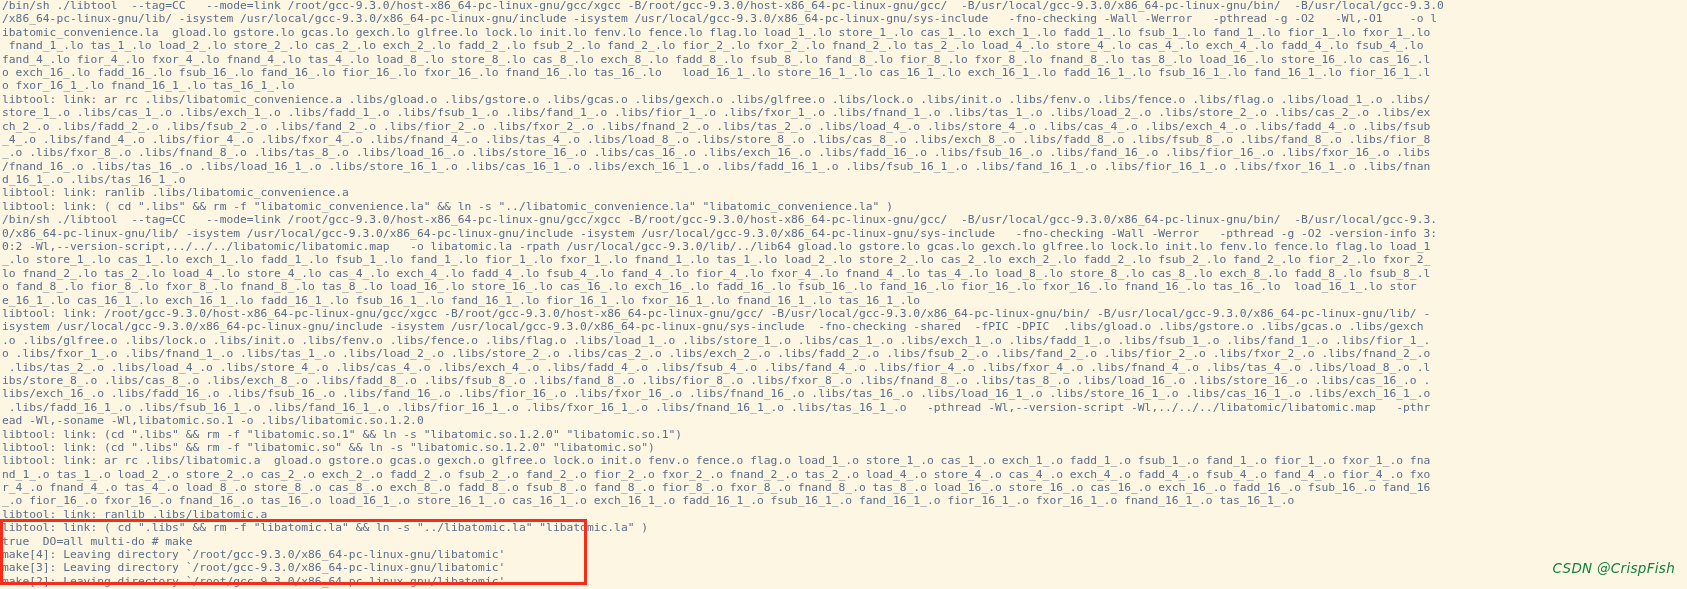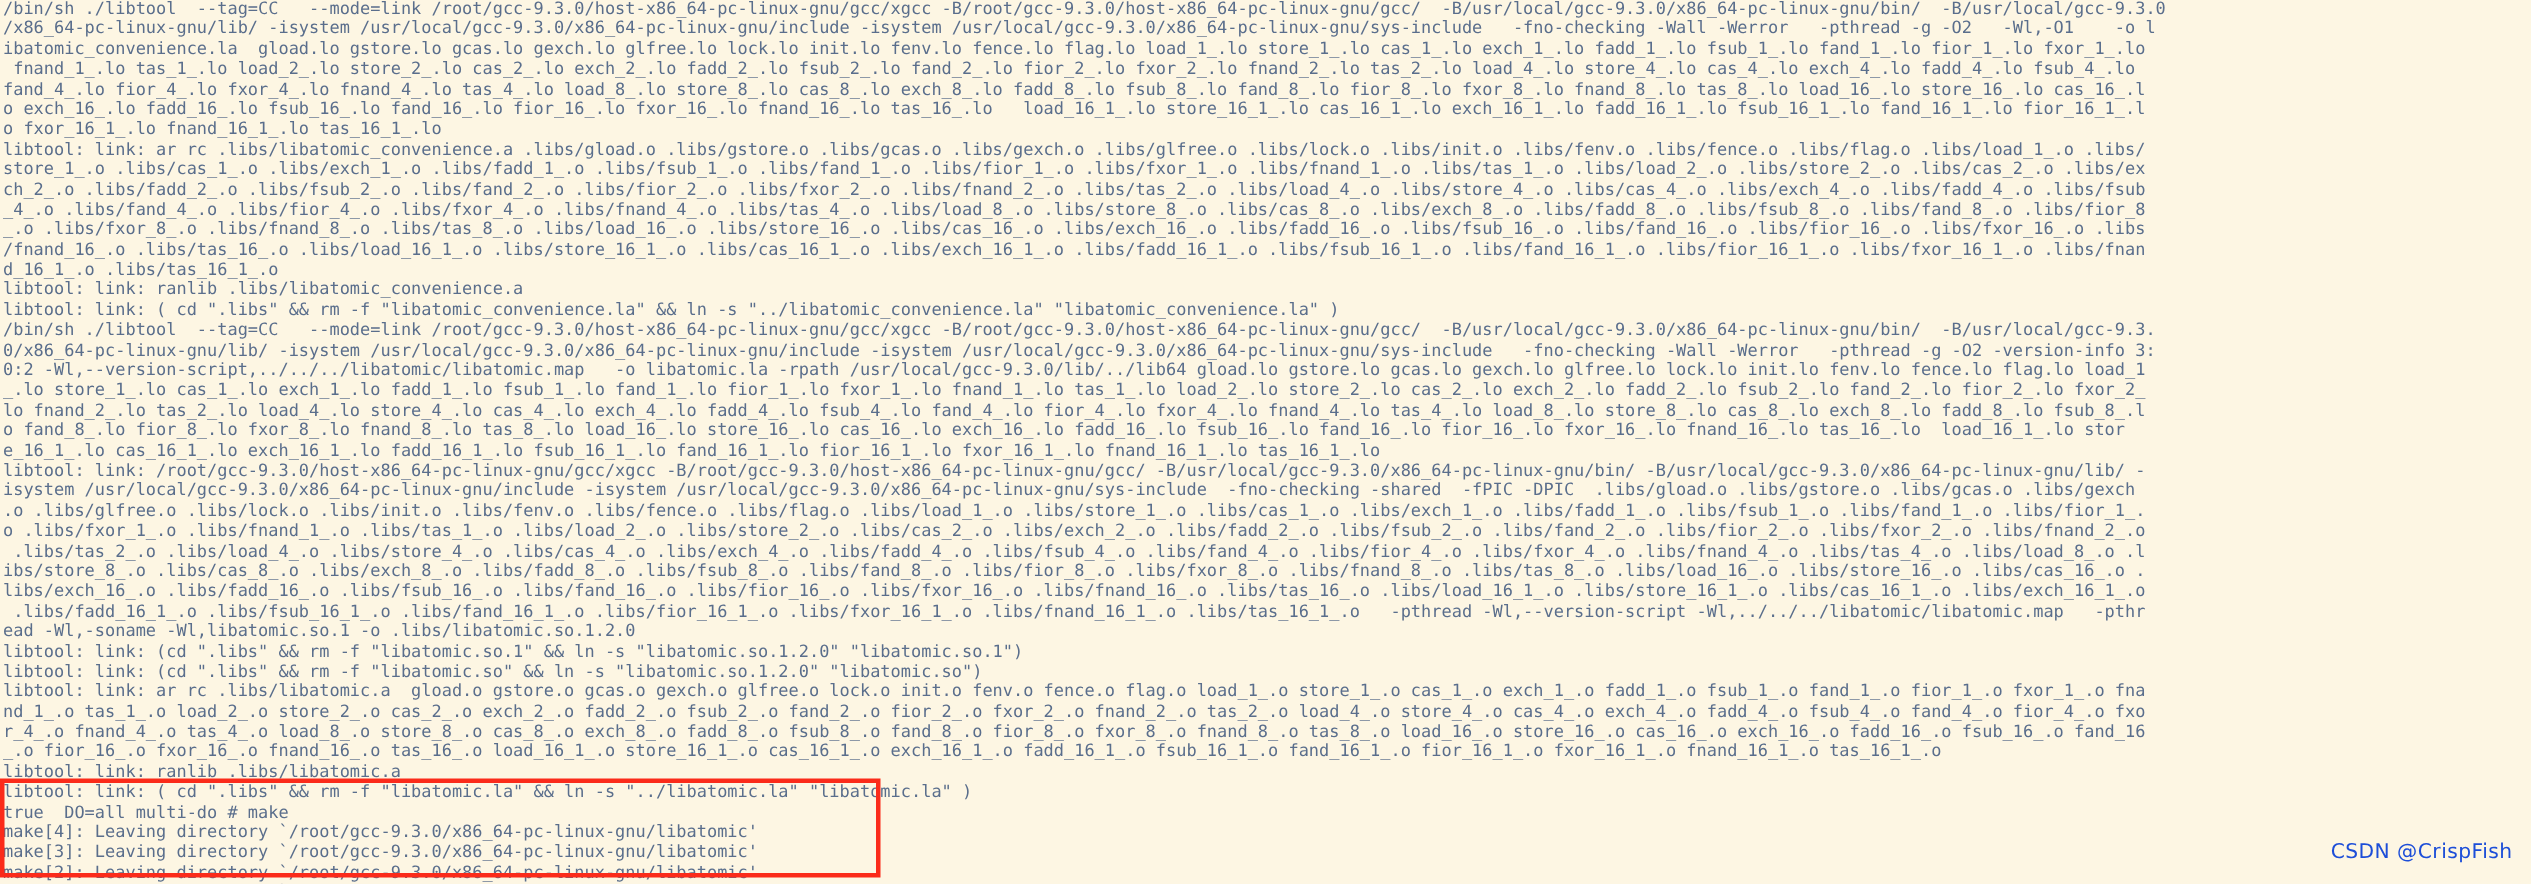--- a/index.html
+++ b/index.html
@@ -41,24 +41,25 @@
     border:3px solid #fb2b1a;
     pointer-events:none;
     z-index:5;
   }
   #watermark {
     position:absolute;
     right:12px;
     bottom:14px;
     font-family:"DejaVu Sans","Liberation Sans",sans-serif;
     font-size:13.5px;
-    color:#1d4ed8;
+    color:#15803d;
     letter-spacing:0.3px;
     z-index:6;
     white-space:nowrap;
+    font-style:italic;
   }
 </style>
 </head>
 <body>
 
 <div id="terminal">
 
   <div id="lines"><span class="ln">/bin/sh ./libtool  --tag=CC   --mode=link /root/gcc-9.3.0/host-x86_64-pc-linux-gnu/gcc/xgcc -B/root/gcc-9.3.0/host-x86_64-pc-linux-gnu/gcc/  -B/usr/local/gcc-9.3.0/x86_64-pc-linux-gnu/bin/  -B/usr/local/gcc-9.3.0</span><span class="ln">/x86_64-pc-linux-gnu/lib/ -isystem /usr/local/gcc-9.3.0/x86_64-pc-linux-gnu/include -isystem /usr/local/gcc-9.3.0/x86_64-pc-linux-gnu/sys-include   -fno-checking -Wall -Werror   -pthread -g -O2   -Wl,-O1    -o l</span><span class="ln">ibatomic_convenience.la  gload.lo gstore.lo gcas.lo gexch.lo glfree.lo lock.lo init.lo fenv.lo fence.lo flag.lo load_1_.lo store_1_.lo cas_1_.lo exch_1_.lo fadd_1_.lo fsub_1_.lo fand_1_.lo fior_1_.lo fxor_1_.lo</span><span class="ln"> fnand_1_.lo tas_1_.lo load_2_.lo store_2_.lo cas_2_.lo exch_2_.lo fadd_2_.lo fsub_2_.lo fand_2_.lo fior_2_.lo fxor_2_.lo fnand_2_.lo tas_2_.lo load_4_.lo store_4_.lo cas_4_.lo exch_4_.lo fadd_4_.lo fsub_4_.lo</span><span class="ln">fand_4_.lo fior_4_.lo fxor_4_.lo fnand_4_.lo tas_4_.lo load_8_.lo store_8_.lo cas_8_.lo exch_8_.lo fadd_8_.lo fsub_8_.lo fand_8_.lo fior_8_.lo fxor_8_.lo fnand_8_.lo tas_8_.lo load_16_.lo store_16_.lo cas_16_.l</span><span class="ln">o exch_16_.lo fadd_16_.lo fsub_16_.lo fand_16_.lo fior_16_.lo fxor_16_.lo fnand_16_.lo tas_16_.lo   load_16_1_.lo store_16_1_.lo cas_16_1_.lo exch_16_1_.lo fadd_16_1_.lo fsub_16_1_.lo fand_16_1_.lo fior_16_1_.l</span><span class="ln">o fxor_16_1_.lo fnand_16_1_.lo tas_16_1_.lo</span><span class="ln">libtool: link: ar rc .libs/libatomic_convenience.a .libs/gload.o .libs/gstore.o .libs/gcas.o .libs/gexch.o .libs/glfree.o .libs/lock.o .libs/init.o .libs/fenv.o .libs/fence.o .libs/flag.o .libs/load_1_.o .libs/</span><span class="ln">store_1_.o .libs/cas_1_.o .libs/exch_1_.o .libs/fadd_1_.o .libs/fsub_1_.o .libs/fand_1_.o .libs/fior_1_.o .libs/fxor_1_.o .libs/fnand_1_.o .libs/tas_1_.o .libs/load_2_.o .libs/store_2_.o .libs/cas_2_.o .libs/ex</span><span class="ln">ch_2_.o .libs/fadd_2_.o .libs/fsub_2_.o .libs/fand_2_.o .libs/fior_2_.o .libs/fxor_2_.o .libs/fnand_2_.o .libs/tas_2_.o .libs/load_4_.o .libs/store_4_.o .libs/cas_4_.o .libs/exch_4_.o .libs/fadd_4_.o .libs/fsub</span><span class="ln">_4_.o .libs/fand_4_.o .libs/fior_4_.o .libs/fxor_4_.o .libs/fnand_4_.o .libs/tas_4_.o .libs/load_8_.o .libs/store_8_.o .libs/cas_8_.o .libs/exch_8_.o .libs/fadd_8_.o .libs/fsub_8_.o .libs/fand_8_.o .libs/fior_8</span><span class="ln">_.o .libs/fxor_8_.o .libs/fnand_8_.o .libs/tas_8_.o .libs/load_16_.o .libs/store_16_.o .libs/cas_16_.o .libs/exch_16_.o .libs/fadd_16_.o .libs/fsub_16_.o .libs/fand_16_.o .libs/fior_16_.o .libs/fxor_16_.o .libs</span><span class="ln">/fnand_16_.o .libs/tas_16_.o .libs/load_16_1_.o .libs/store_16_1_.o .libs/cas_16_1_.o .libs/exch_16_1_.o .libs/fadd_16_1_.o .libs/fsub_16_1_.o .libs/fand_16_1_.o .libs/fior_16_1_.o .libs/fxor_16_1_.o .libs/fnan</span><span class="ln">d_16_1_.o .libs/tas_16_1_.o</span><span class="ln">libtool: link: ranlib .libs/libatomic_convenience.a</span><span class="ln">libtool: link: ( cd ".libs" &amp;&amp; rm -f "libatomic_convenience.la" &amp;&amp; ln -s "../libatomic_convenience.la" "libatomic_convenience.la" )</span><span class="ln">/bin/sh ./libtool  --tag=CC   --mode=link /root/gcc-9.3.0/host-x86_64-pc-linux-gnu/gcc/xgcc -B/root/gcc-9.3.0/host-x86_64-pc-linux-gnu/gcc/  -B/usr/local/gcc-9.3.0/x86_64-pc-linux-gnu/bin/  -B/usr/local/gcc-9.3.</span><span class="ln">0/x86_64-pc-linux-gnu/lib/ -isystem /usr/local/gcc-9.3.0/x86_64-pc-linux-gnu/include -isystem /usr/local/gcc-9.3.0/x86_64-pc-linux-gnu/sys-include   -fno-checking -Wall -Werror   -pthread -g -O2 -version-info 3:</span><span class="ln">0:2 -Wl,--version-script,../../../libatomic/libatomic.map   -o libatomic.la -rpath /usr/local/gcc-9.3.0/lib/../lib64 gload.lo gstore.lo gcas.lo gexch.lo glfree.lo lock.lo init.lo fenv.lo fence.lo flag.lo load_1</span><span class="ln">_.lo store_1_.lo cas_1_.lo exch_1_.lo fadd_1_.lo fsub_1_.lo fand_1_.lo fior_1_.lo fxor_1_.lo fnand_1_.lo tas_1_.lo load_2_.lo store_2_.lo cas_2_.lo exch_2_.lo fadd_2_.lo fsub_2_.lo fand_2_.lo fior_2_.lo fxor_2_</span><span class="ln">lo fnand_2_.lo tas_2_.lo load_4_.lo store_4_.lo cas_4_.lo exch_4_.lo fadd_4_.lo fsub_4_.lo fand_4_.lo fior_4_.lo fxor_4_.lo fnand_4_.lo tas_4_.lo load_8_.lo store_8_.lo cas_8_.lo exch_8_.lo fadd_8_.lo fsub_8_.l</span><span class="ln">o fand_8_.lo fior_8_.lo fxor_8_.lo fnand_8_.lo tas_8_.lo load_16_.lo store_16_.lo cas_16_.lo exch_16_.lo fadd_16_.lo fsub_16_.lo fand_16_.lo fior_16_.lo fxor_16_.lo fnand_16_.lo tas_16_.lo  load_16_1_.lo stor</span><span class="ln">e_16_1_.lo cas_16_1_.lo exch_16_1_.lo fadd_16_1_.lo fsub_16_1_.lo fand_16_1_.lo fior_16_1_.lo fxor_16_1_.lo fnand_16_1_.lo tas_16_1_.lo</span><span class="ln">libtool: link: /root/gcc-9.3.0/host-x86_64-pc-linux-gnu/gcc/xgcc -B/root/gcc-9.3.0/host-x86_64-pc-linux-gnu/gcc/ -B/usr/local/gcc-9.3.0/x86_64-pc-linux-gnu/bin/ -B/usr/local/gcc-9.3.0/x86_64-pc-linux-gnu/lib/ -</span><span class="ln">isystem /usr/local/gcc-9.3.0/x86_64-pc-linux-gnu/include -isystem /usr/local/gcc-9.3.0/x86_64-pc-linux-gnu/sys-include  -fno-checking -shared  -fPIC -DPIC  .libs/gload.o .libs/gstore.o .libs/gcas.o .libs/gexch</span><span class="ln">.o .libs/glfree.o .libs/lock.o .libs/init.o .libs/fenv.o .libs/fence.o .libs/flag.o .libs/load_1_.o .libs/store_1_.o .libs/cas_1_.o .libs/exch_1_.o .libs/fadd_1_.o .libs/fsub_1_.o .libs/fand_1_.o .libs/fior_1_.</span><span class="ln">o .libs/fxor_1_.o .libs/fnand_1_.o .libs/tas_1_.o .libs/load_2_.o .libs/store_2_.o .libs/cas_2_.o .libs/exch_2_.o .libs/fadd_2_.o .libs/fsub_2_.o .libs/fand_2_.o .libs/fior_2_.o .libs/fxor_2_.o .libs/fnand_2_.o</span><span class="ln"> .libs/tas_2_.o .libs/load_4_.o .libs/store_4_.o .libs/cas_4_.o .libs/exch_4_.o .libs/fadd_4_.o .libs/fsub_4_.o .libs/fand_4_.o .libs/fior_4_.o .libs/fxor_4_.o .libs/fnand_4_.o .libs/tas_4_.o .libs/load_8_.o .l</span><span class="ln">ibs/store_8_.o .libs/cas_8_.o .libs/exch_8_.o .libs/fadd_8_.o .libs/fsub_8_.o .libs/fand_8_.o .libs/fior_8_.o .libs/fxor_8_.o .libs/fnand_8_.o .libs/tas_8_.o .libs/load_16_.o .libs/store_16_.o .libs/cas_16_.o .</span><span class="ln">libs/exch_16_.o .libs/fadd_16_.o .libs/fsub_16_.o .libs/fand_16_.o .libs/fior_16_.o .libs/fxor_16_.o .libs/fnand_16_.o .libs/tas_16_.o .libs/load_16_1_.o .libs/store_16_1_.o .libs/cas_16_1_.o .libs/exch_16_1_.o</span><span class="ln"> .libs/fadd_16_1_.o .libs/fsub_16_1_.o .libs/fand_16_1_.o .libs/fior_16_1_.o .libs/fxor_16_1_.o .libs/fnand_16_1_.o .libs/tas_16_1_.o   -pthread -Wl,--version-script -Wl,../../../libatomic/libatomic.map   -pthr</span><span class="ln">ead -Wl,-soname -Wl,libatomic.so.1 -o .libs/libatomic.so.1.2.0</span><span class="ln">libtool: link: (cd ".libs" &amp;&amp; rm -f "libatomic.so.1" &amp;&amp; ln -s "libatomic.so.1.2.0" "libatomic.so.1")</span><span class="ln">libtool: link: (cd ".libs" &amp;&amp; rm -f "libatomic.so" &amp;&amp; ln -s "libatomic.so.1.2.0" "libatomic.so")</span><span class="ln">libtool: link: ar rc .libs/libatomic.a  gload.o gstore.o gcas.o gexch.o glfree.o lock.o init.o fenv.o fence.o flag.o load_1_.o store_1_.o cas_1_.o exch_1_.o fadd_1_.o fsub_1_.o fand_1_.o fior_1_.o fxor_1_.o fna</span><span class="ln">nd_1_.o tas_1_.o load_2_.o store_2_.o cas_2_.o exch_2_.o fadd_2_.o fsub_2_.o fand_2_.o fior_2_.o fxor_2_.o fnand_2_.o tas_2_.o load_4_.o store_4_.o cas_4_.o exch_4_.o fadd_4_.o fsub_4_.o fand_4_.o fior_4_.o fxo</span><span class="ln">r_4_.o fnand_4_.o tas_4_.o load_8_.o store_8_.o cas_8_.o exch_8_.o fadd_8_.o fsub_8_.o fand_8_.o fior_8_.o fxor_8_.o fnand_8_.o tas_8_.o load_16_.o store_16_.o cas_16_.o exch_16_.o fadd_16_.o fsub_16_.o fand_16</span><span class="ln">_.o fior_16_.o fxor_16_.o fnand_16_.o tas_16_.o load_16_1_.o store_16_1_.o cas_16_1_.o exch_16_1_.o fadd_16_1_.o fsub_16_1_.o fand_16_1_.o fior_16_1_.o fxor_16_1_.o fnand_16_1_.o tas_16_1_.o</span><span class="ln">libtool: link: ranlib .libs/libatomic.a</span><span class="ln">libtool: link: ( cd ".libs" &amp;&amp; rm -f "libatomic.la" &amp;&amp; ln -s "../libatomic.la" "libatomic.la" )</span><span class="ln">true  DO=all multi-do # make</span><span class="ln">make[4]: Leaving directory `/root/gcc-9.3.0/x86_64-pc-linux-gnu/libatomic'</span><span class="ln">make[3]: Leaving directory `/root/gcc-9.3.0/x86_64-pc-linux-gnu/libatomic'</span><span class="ln">make[2]: Leaving directory `/root/gcc-9.3.0/x86_64-pc-linux-gnu/libatomic'</span><span class="ln">make[1]: Leaving directory `/root/gcc-9.3.0'</span></div>
 
   <div id="annotation-box"></div>

